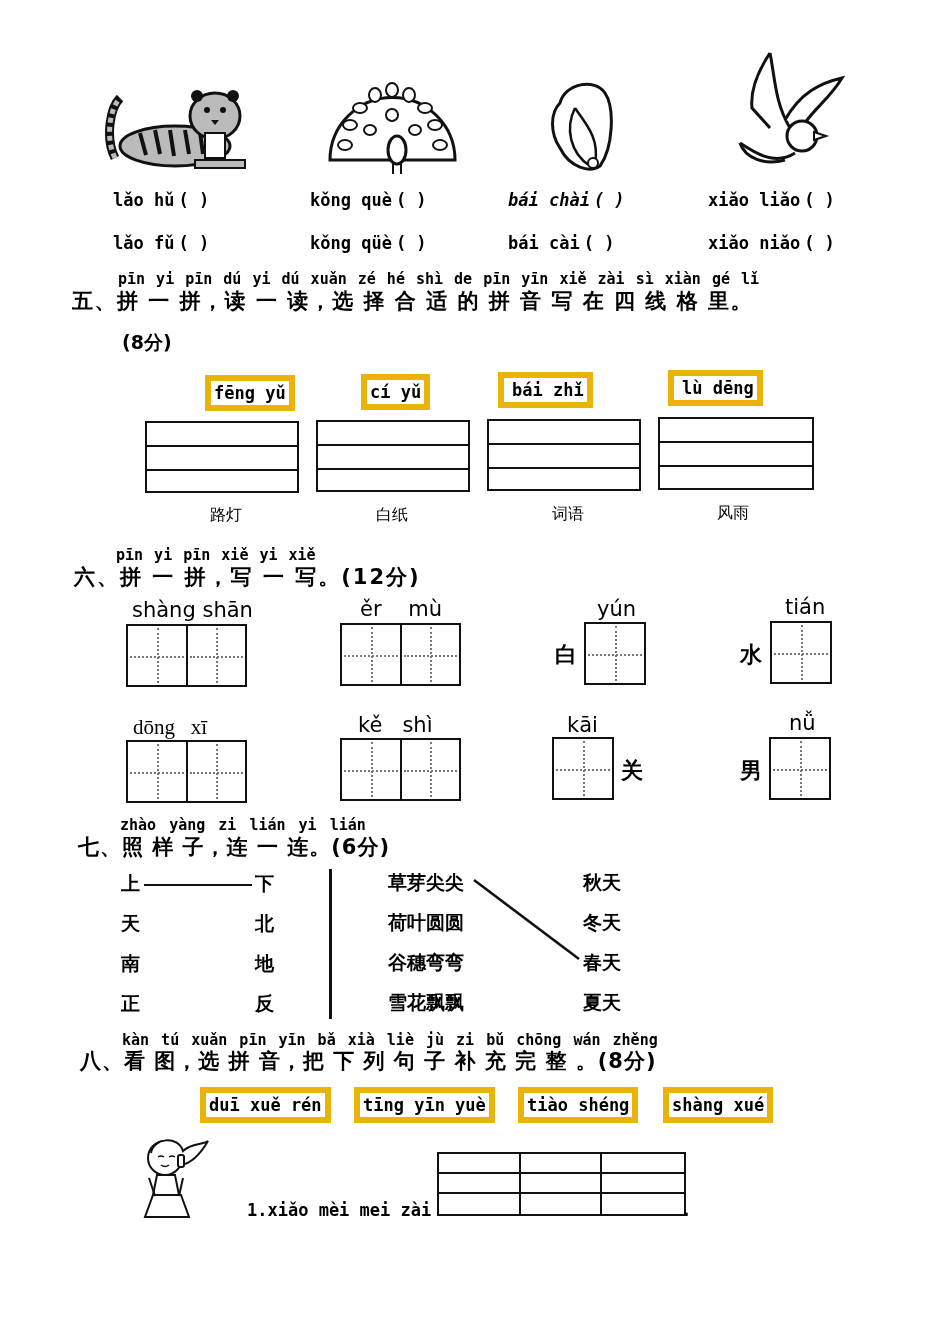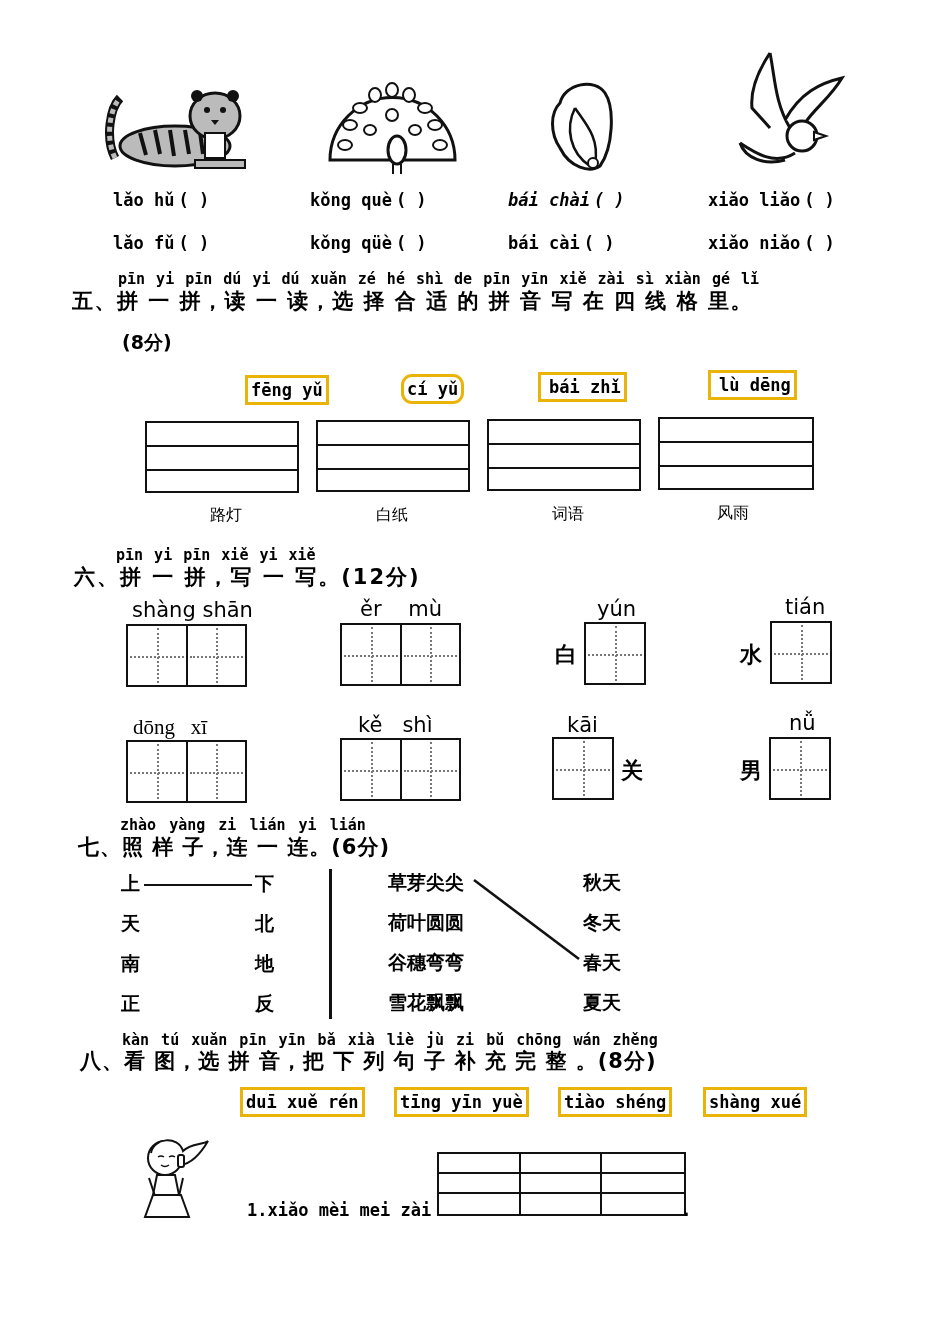--- a/index.html
+++ b/index.html
@@ -17,22 +17,22 @@
     .choice { position: absolute; }
     .paren { display: inline-block; }
 
     
     .sec-ruby { position: absolute; font-size: 15px; font-weight: bold; white-space: nowrap; letter-spacing: 0px; }
     .sec-title { position: absolute; font-size: 21px; font-weight: bold; white-space: nowrap; letter-spacing: 0px; }
     .score { position: absolute; font-size: 19px; font-weight: bold; }
 
     
     .opt-box {
-      position: absolute; border: 3px solid #eab308; padding: 1px 3px;
-      font-size: 17px; line-height: 22px; white-space: nowrap; background: #fff; margin-left: 40px;
+      position: absolute; border: 6px solid #eab308; padding: 1px 3px;
+      font-size: 17px; line-height: 22px; white-space: nowrap; background: #fff;
     }
 
     
     .four-line {
       position: absolute; border: 2px solid #111; box-sizing: border-box;
     }
     .four-line .ln { position: absolute; left: 0; right: 0; border-top: 2px solid #111; }
     .word-label { position: absolute; font-size: 16px; font-weight: normal; }
 
     
@@ -137,21 +137,21 @@
   <span class="choice" style="left:310px;"><span>kǒng qüè</span><span class="paren" style="margin-left:4px;">(    )</span></span>
   <span class="choice" style="left:508px;"><span>bái cài</span><span class="paren" style="margin-left:4px;">(    )</span></span>
   <span class="choice" style="left:708px;"><span>xiǎo niǎo</span><span class="paren" style="margin-left:4px;">(    )</span></span>
 </div>
 
 <div class="sec-ruby pinyin-mono" style="left:112px;top:270px;word-spacing:2px;margin-left:6px;">pīn yi pīn  dú yi dú  xuǎn zé hé shì de pīn yīn xiě zài sì xiàn gé lǐ</div>
 <div class="sec-title" style="left:72px;top:287px;letter-spacing:1.5px;">五、拼 一 拼，读 一 读，选 择 合 适 的 拼 音 写 在 四 线 格 里。</div>
 <div class="score" style="left:122px;top:330px;">(8分)</div>
 
 <div class="opt-box pinyin-mono" style="left:205px;top:375px;">fēng yǔ</div>
-<div class="opt-box pinyin-mono" style="left:361px;top:374px;border-radius:11px;">cí yǔ</div>
+<div class="opt-box pinyin-mono" style="left:361px;top:374px;">cí yǔ</div>
 <div class="opt-box pinyin-mono" style="left:498px;top:372px;padding-left:8px;padding-right:3px;">bái zhǐ</div>
 <div class="opt-box pinyin-mono" style="left:668px;top:370px;padding-left:8px;">lù dēng</div>
 
 <div class="four-line" style="left:145px;top:421px;width:154px;height:72px;">
     <div class="ln" style="top:22px;"></div>
     <div class="ln" style="top:46px;"></div>
   </div>
 <div class="four-line" style="left:316px;top:420px;width:154px;height:72px;">
     <div class="ln" style="top:22px;"></div>
     <div class="ln" style="top:46px;"></div>

